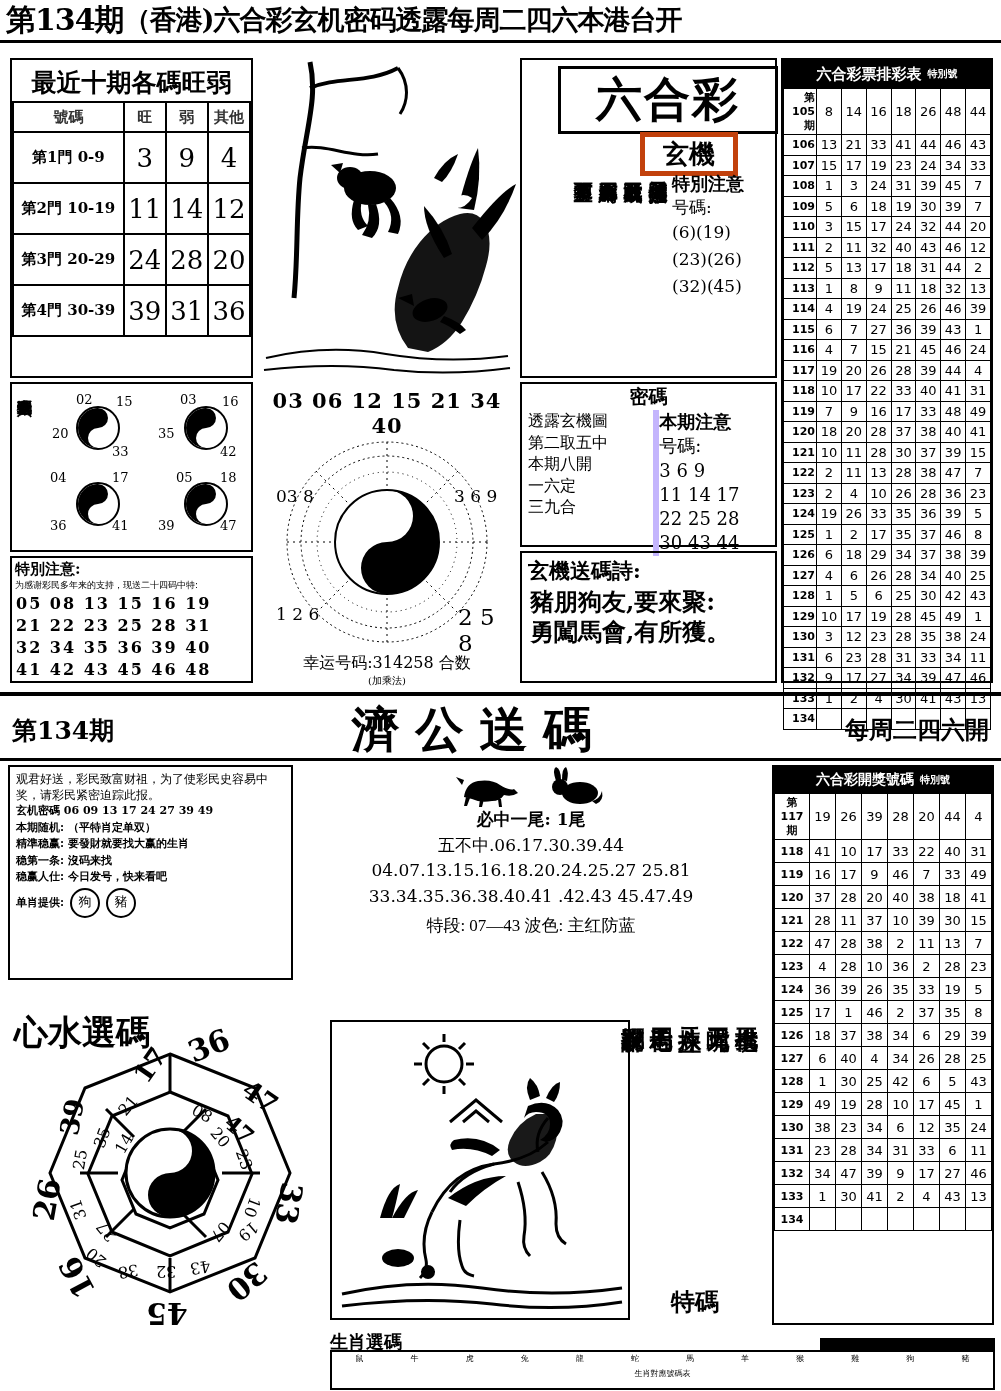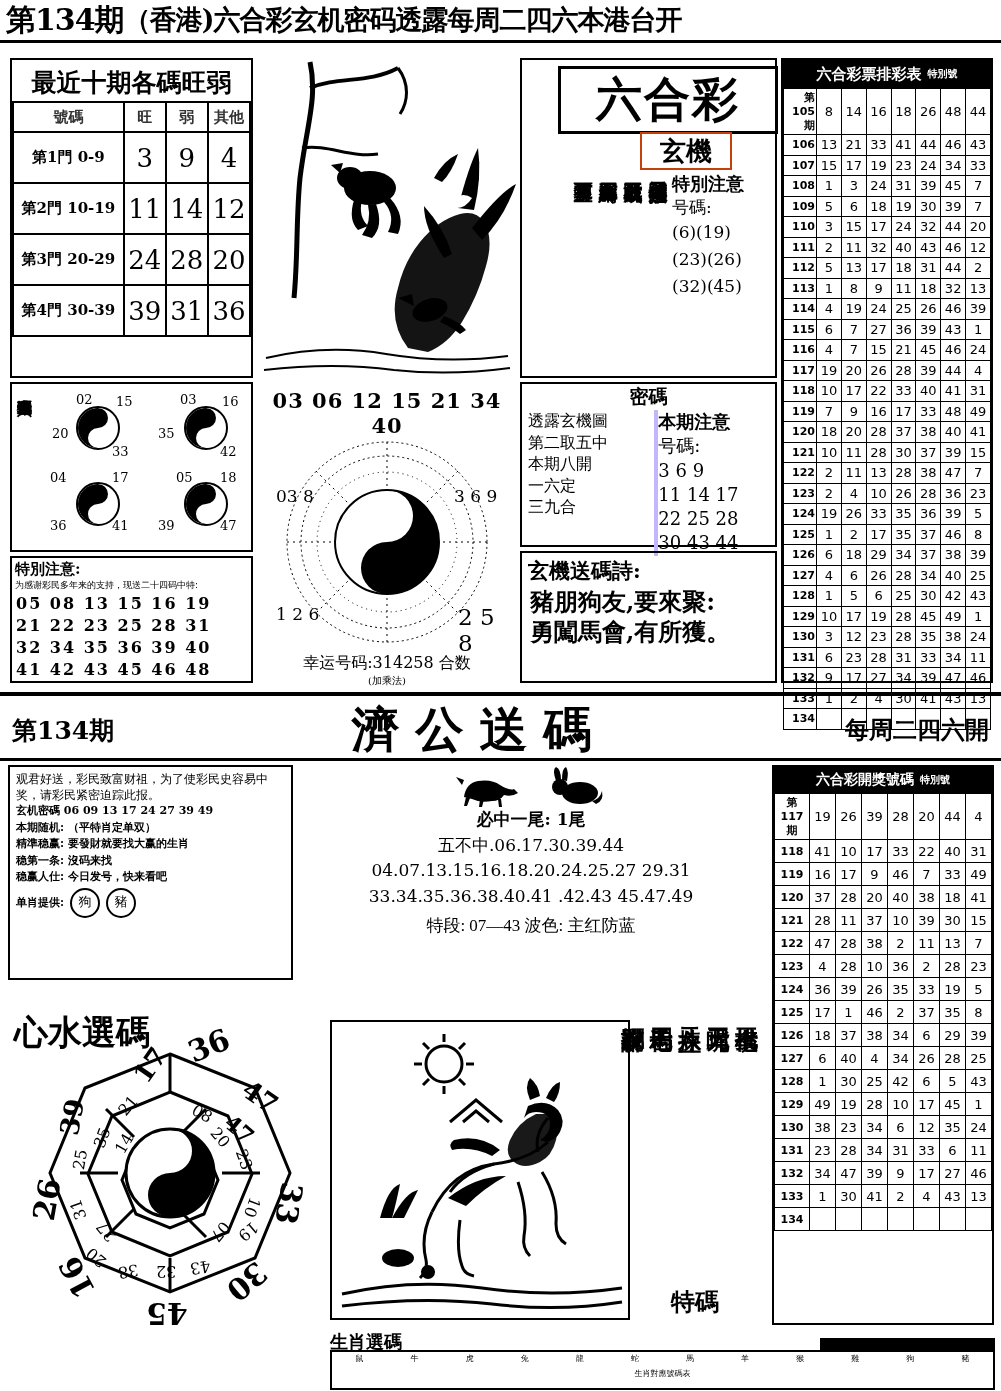--- a/index.html
+++ b/index.html
@@ -176,21 +176,21 @@
         <path d="M8 300 q60 -14 120 -4 q60 10 122 2"></path>
         <path d="M6 312 q70 -8 130 0 q56 6 116 -2"></path>
       </g>
     </svg>
   </div>
 
   <div class="bx bd" id="logobox">
     <div style="position:absolute;left:36px;top:6px;width:214px;height:62px;border:3px solid #000;display:flex;align-items:center;justify-content:center;">
       <span class="big">六合彩</span>
     </div>
-    <div style="position:absolute;left:118px;top:72px;width:88px;height:34px;border:2px solid #c2410c;display:flex;align-items:center;justify-content:center;">
+    <div style="position:absolute;left:118px;top:72px;width:88px;height:34px;border:5px solid #c2410c;display:flex;align-items:center;justify-content:center;">
       <span class="sub">玄機</span>
     </div>
     <div style="position:absolute;left:6px;top:108px;width:140px;height:120px;display:flex;flex-direction:row-reverse;justify-content:flex-start;gap:5px;">
       <span class="vcol" style="font-size:19px;">接二連三來問價</span>
       <span class="vcol" style="font-size:19px;">三五成群在眼前</span>
       <span class="vcol" style="font-size:19px;">四鄰五舍有鳥影</span>
       <span class="vcol" style="font-size:19px;">頭上有角不算多</span>
     </div>
     <div style="position:absolute;left:150px;top:112px;width:104px;">
       <div class="serif" style="font-size:18px;font-weight:bold;">特別注意</div>
@@ -599,21 +599,21 @@
   <div class="bx bd" id="secret">
     <div class="t">密碼</div>
     <div style="display:flex;">
       <div style="width:130px;padding-left:6px;">
         <div class="l">透露玄機圖</div>
         <div class="l">第二取五中</div>
         <div class="l">本期八開</div>
         <div class="l">一六定</div>
         <div class="l">三九合</div>
       </div>
-      <div style="width:120px;border-left:4px solid #c4b5fd;padding-left:0;">
+      <div style="width:120px;border-left:6px solid #c4b5fd;padding-left:0;">
         <div class="rn serif" style="font-weight:bold;">本期注意</div>
         <div class="rn serif">号碼:</div>
         <div class="rn serif">3  6  9</div>
         <div class="rn serif">11  14  17</div>
         <div class="rn serif">22  25  28</div>
         <div class="rn serif">30  43  44</div>
       </div>
     </div>
   </div>
 
@@ -662,21 +662,21 @@
             <ellipse cx="32" cy="26" rx="18" ry="11"></ellipse>
             <circle cx="12" cy="20" r="8"></circle>
             <path d="M8 14 q-4 -12 0 -14 q5 2 5 13z"></path>
             <path d="M14 13 q0 -12 4 -13 q3 4 1 14z"></path>
             <path d="M44 34 q8 -2 10 -10 q2 10 -6 13z"></path>
           </g>
         </svg>
     </div>
     <div class="ln lnb">必中一尾: 1尾</div>
     <div class="ln">五不中.06.17.30.39.44</div>
-    <div class="ln">04.07.13.15.16.18.20.24.25.27 29.31</div>
+    <div class="ln">04.07.13.15.16.18.20.24.25.27 25.81</div>
     <div class="ln">33.34.35.36.38.40.41 .42.43 45.47.49</div>
     <div class="ln" style="margin-top:4px;font-family:Liberation Serif, serif;">特段: 07—43  波色: 主红防蓝</div>
   </div>
 
   <div class="bx bd" id="bigtable2">
     <div class="cap">
       <span>六合彩開獎號碼</span>
       <span style="font-size:10px;margin-left:6px;">特別號</span>
     </div>
     <table>

